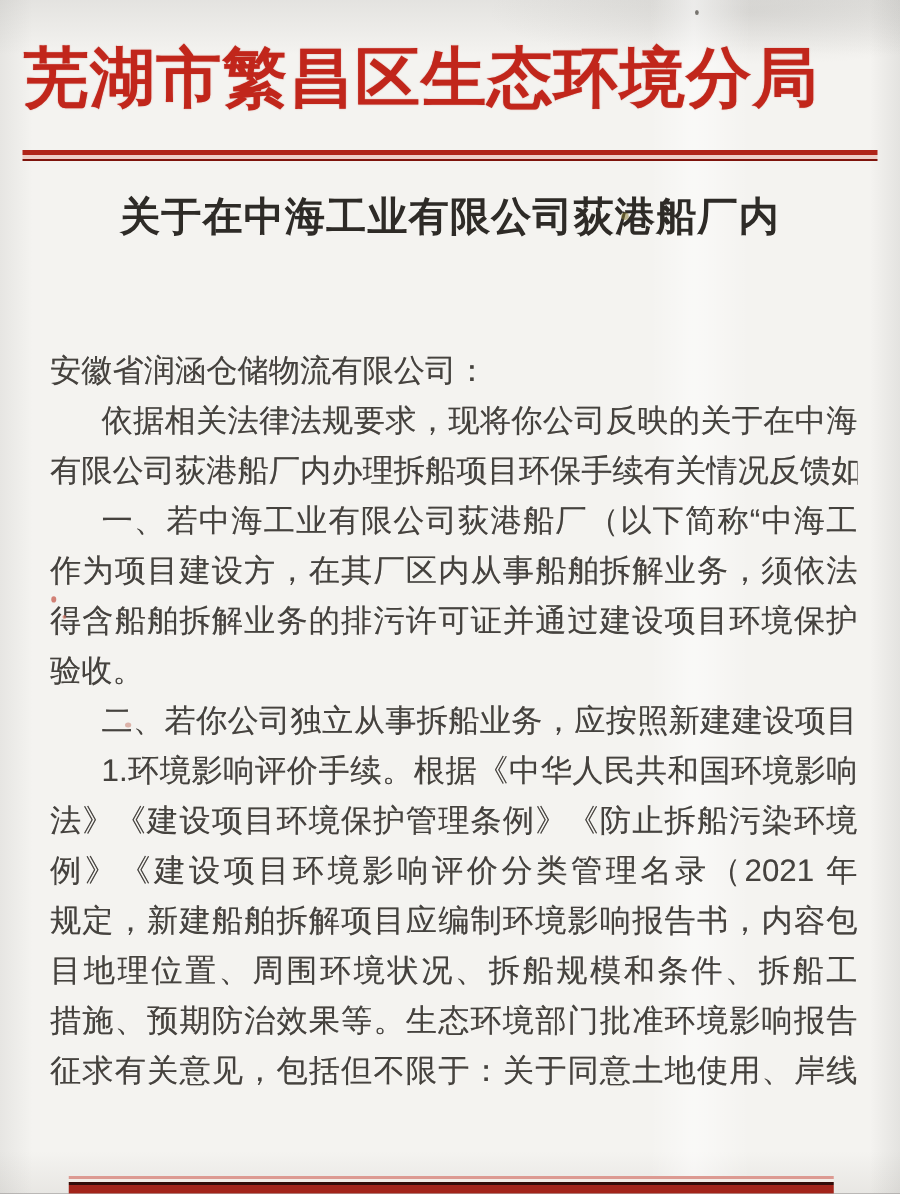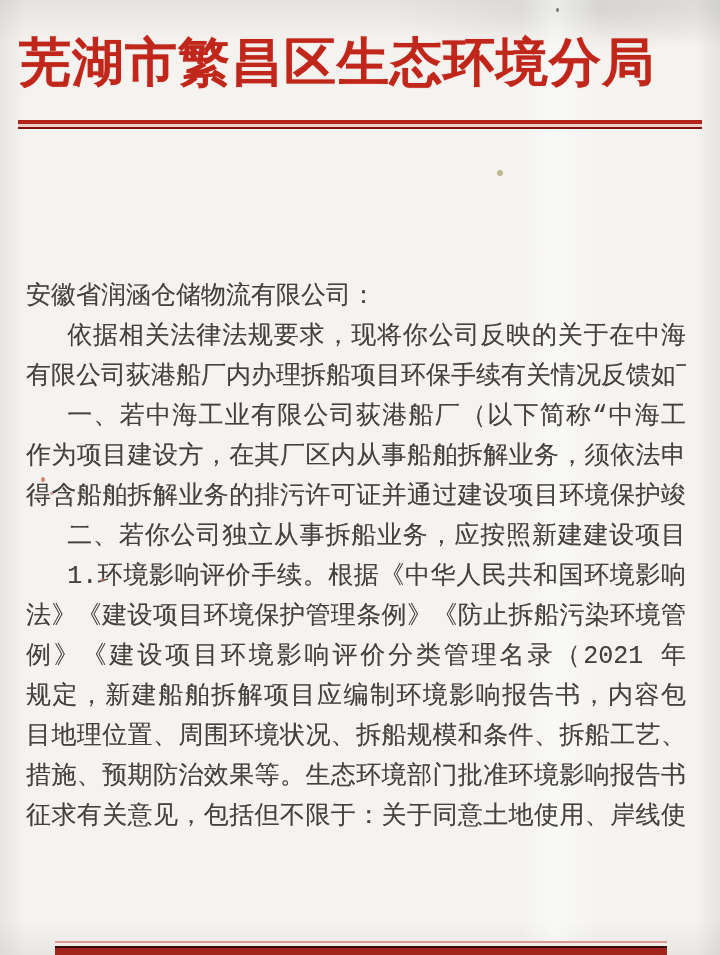--- a/index.html
+++ b/index.html
@@ -1,21 +1,21 @@
 <!DOCTYPE html>
 <html lang="zh"><head>
 <meta charset="utf-8">
 <style>
   html,body { margin:0; padding:0; background:#6f6f6f; }
   .page {
     position:relative;
     width:720px; height:955px;
     margin:0 auto;
     overflow:hidden;
-    font-family:Liberation Mono, monospace;
+    font-family:Liberation Sans, sans-serif;
     background:
       linear-gradient(180deg, rgba(110,110,108,.12), rgba(110,110,108,0) 44px),
       linear-gradient(90deg, rgba(110,110,108,.10), rgba(110,110,108,0) 26px),
       linear-gradient(270deg, rgba(110,110,108,.12), rgba(110,110,108,0) 24px),
       linear-gradient(0deg, rgba(125,120,112,.10), rgba(125,120,112,0) 34px),
       #f4f3f0;
   }
   
   .page::before {
     content:""; position:absolute; inset:0; pointer-events:none;
@@ -44,21 +44,21 @@
 
   .doc-title {
     position:absolute; top:150px; left:0; right:0;
     text-align:center;
     font-size:32px; font-weight:bold;
     line-height:46px; letter-spacing:1px;
     color:#2e2b27;
   }
 
   .body {
-    position:absolute; top:277px; left:26px; right:34px;
+    position:absolute; top:277px; left:40px; right:34px;
     font-size:25px; color:#45423e;
     text-shadow:0 0 .5px rgba(60,56,52,.4);
   }
   .line {
     height:40px; line-height:40px;
     text-align:justify; text-align-last:left;
     overflow:hidden; white-space:nowrap;
   }
   .line.fill { text-align-last:justify; white-space:normal; }
   .line.indent { text-indent:1.65em; }
@@ -83,29 +83,31 @@
 </head>
 <body>
 
 <div class="page">
 
   <div class="letterhead">芜湖市繁昌区生态环境分局</div>
 
   <div class="rule"></div>
 
   <div class="doc-title">
+    <div>关于在中海工业有限公司荻港船厂内</div>
   </div>
 
   <div class="body">
       <div class="line">安徽省润涵仓储物流有限公司：</div>
       <div class="line indent fill">依据相关法律法规要求，现将你公司反映的关于在中海工业</div>
       <div class="line">有限公司荻港船厂内办理拆船项目环保手续有关情况反馈如下：</div>
       <div class="line indent fill">一、若中海工业有限公司荻港船厂（以下简称“中海工业”）</div>
       <div class="line fill">作为项目建设方，在其厂区内从事船舶拆解业务，须依法申请取</div>
       <div class="line fill">得含船舶拆解业务的排污许可证并通过建设项目环境保护竣工</div>
+      <div class="line">验收。</div>
       <div class="line indent fill">二、若你公司独立从事拆船业务，应按照新建建设项目的要</div>
       <div class="line indent fill">1.环境影响评价手续。根据《中华人民共和国环境影响评价</div>
       <div class="line fill">法》《建设项目环境保护管理条例》《防止拆船污染环境管理条</div>
       <div class="line fill">例》《建设项目环境影响评价分类管理名录（2021 年版）》等</div>
       <div class="line fill">规定，新建船舶拆解项目应编制环境影响报告书，内容包括：项</div>
       <div class="line fill">目地理位置、周围环境状况、拆船规模和条件、拆船工艺、防污</div>
       <div class="line fill">措施、预期防治效果等。生态环境部门批准环境影响报告书前应</div>
       <div class="line fill">征求有关意见，包括但不限于：关于同意土地使用、岸线使用的</div>
     </div>
 

